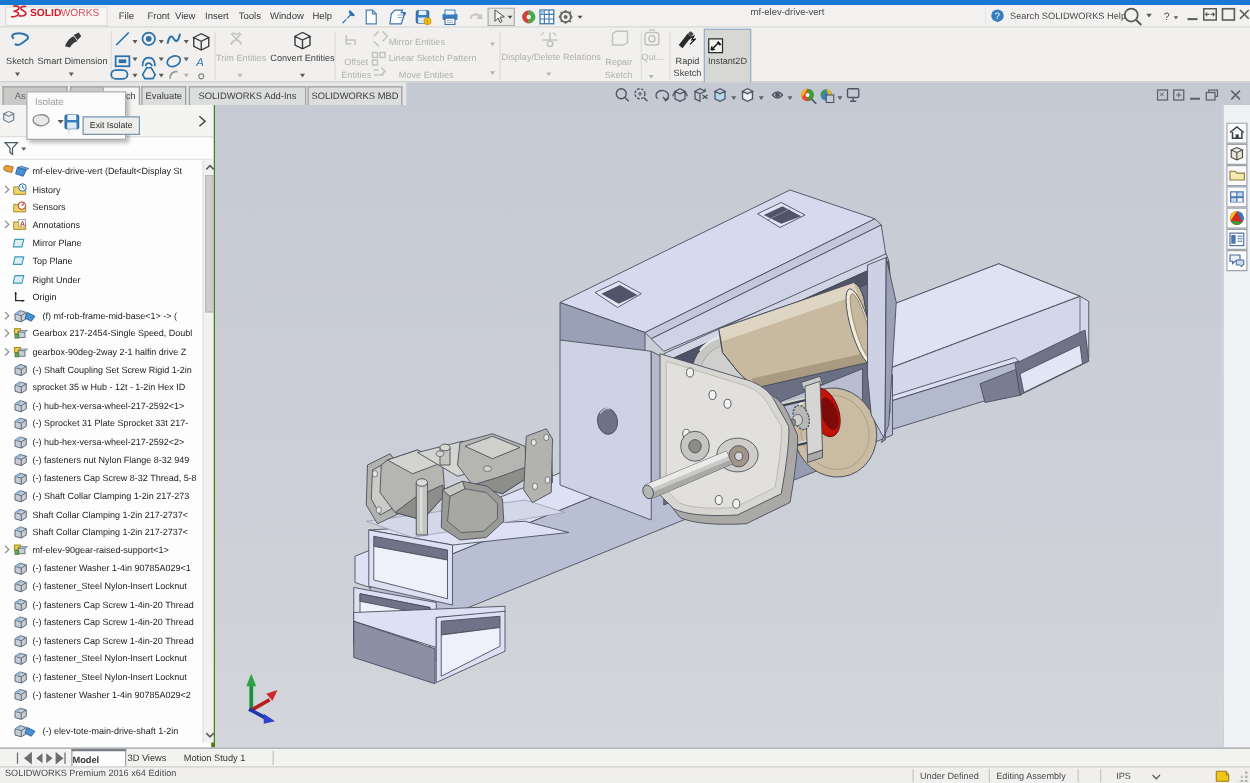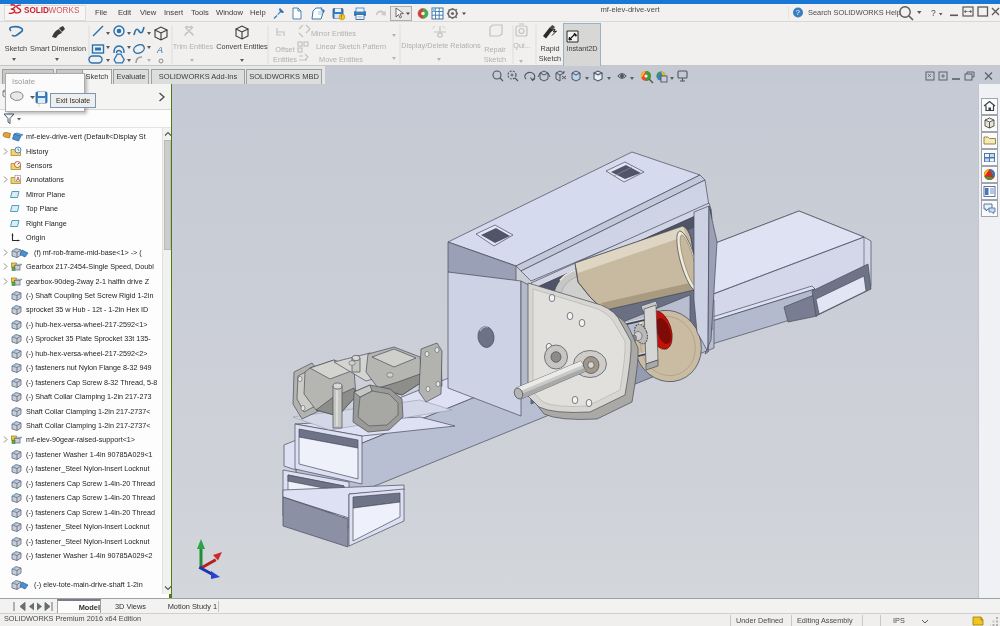--- a/index.html
+++ b/index.html
@@ -15,41 +15,41 @@
 .caret{position:absolute;width:0;height:0;border-left:2.5px solid transparent;border-right:2.5px solid transparent;border-top:3px solid #5a5a5a;}
 .caret.gray{border-top-color:#b5b5b3;}
 #tabrow{left:0;top:66px;width:330px;height:18px;background:#e5e6e6;}
 .rtab{position:absolute;top:3px;height:15px;background:#dcdddd;border:1px solid #9f9f9d;border-bottom:none;font-size:7.5px;color:#3c3c3c;text-align:center;line-height:14px;box-sizing:border-box;}
 #viewport{left:172px;top:84px;width:806px;height:514px;background:linear-gradient(#c6cad4,#ced1d8 75%,#d3d6da);}
 #vptop{left:325px;top:66px;width:675px;height:18px;background:#c5c9d3;}
 #taskstrip{left:978px;top:84px;width:22px;height:514px;background:#eff1f4;border-left:1px solid #c2c6cc;box-sizing:border-box;}
 #leftpanel{left:0;top:84px;width:172px;height:514px;background:#fdfdfd;border-right:3px solid #4d7c0f;box-sizing:border-box;}
 .trow{position:absolute;font-size:7.2px;color:#1c1c1c;white-space:nowrap;}
 #bottabs{left:0;top:598px;width:1000px;height:15px;background:#f2f2f0;border-top:1px solid #9ea2a6;box-sizing:border-box;}
-.btab{position:absolute;top:1px;height:16px;font-size:7.4px;color:#333;text-align:right;line-height:13px;}
+.btab{position:absolute;top:1px;height:16px;font-size:7.4px;color:#333;text-align:left;line-height:13px;}
 #statusbar{left:0;top:613px;width:1000px;height:13px;background:#f0efee;border-top:1px solid #cfcfcd;box-sizing:border-box;font-size:7.3px;color:#4a4a4a;}
-#popup{left:5px;top:73px;width:80px;height:39px;background:#fbfbfb;border:1px solid #ababab;box-shadow:2px 2px 3px rgba(0,0,0,.25);box-sizing:border-box;}
+#popup{left:21px;top:73px;width:80px;height:39px;background:#fbfbfb;border:1px solid #ababab;box-shadow:2px 2px 3px rgba(0,0,0,.25);box-sizing:border-box;}
 svg{display:block;}
 </style>
 </head>
 <body>
 <div class="abs" id="topblue"></div>
 <div class="abs" id="titlebar"></div>
 <div class="abs" style="left:4px;top:5px;width:82px;height:16px;background:#f7f6f5;border:1px solid #dcdcda;box-sizing:border-box;"></div>
 <div class="abs" id="logo">
 <svg width="78" height="14" viewBox="0 0 78 14">
 <path d="M2.5 3 C6 2.2 8.5 3.5 6.5 5.5 C5 7 3.5 7.2 2.8 7 C5.5 7.2 7.8 8.2 6.2 10 C4.5 11.8 1.5 11.5 0.8 11.2" fill="none" stroke="#cf1f2e" stroke-width="1.3"></path>
 <path d="M13 3.2 C9 2.6 7.5 4.4 9.5 5.8 C11.5 7.2 13.5 7.6 12.5 9.4 C11.5 11.2 8 11 6.8 10.4" fill="none" stroke="#cf1f2e" stroke-width="1.3"></path>
 <text x="16" y="11" font-size="8.2" font-weight="bold" fill="#cf1f2e" font-family="Liberation Sans,sans-serif">SOLID</text>
 <text x="40.5" y="11" font-size="8.2" fill="#d8535e" font-family="Liberation Sans,sans-serif">WORKS</text>
 </svg>
 </div>
 <div class="abs" style="left:92px;top:8px;width:180px;height:12px;">
 <span class="abs" style="left:3px;font-size:7.6px;color:#3a3a3a;">File</span>
-<span class="abs" style="left:26px;font-size:7.6px;color:#3a3a3a;">Edit</span>
+<span class="abs" style="left:26px;font-size:7.6px;color:#3a3a3a;">Front</span>
 <span class="abs" style="left:48px;font-size:7.6px;color:#3a3a3a;">View</span>
 <span class="abs" style="left:72px;font-size:7.6px;color:#3a3a3a;">Insert</span>
 <span class="abs" style="left:99px;font-size:7.6px;color:#3a3a3a;">Tools</span>
 <span class="abs" style="left:124px;font-size:7.6px;color:#3a3a3a;">Window</span>
 <span class="abs" style="left:158px;font-size:7.6px;color:#3a3a3a;">Help</span>
 </div>
 <svg class="abs" style="left:272px;top:6px;" width="195" height="15" viewBox="0 0 195 15">
 <g>
 <path d="M8 2 l4 4 -1 1 -2.5 -0.5 -2.5 2.5 -0.7 -0.7 2.5 -2.5 -0.8 -2.8 z" fill="#2b74b8" stroke="none"></path>
       <path d="M5 9.5 L2 12.5" stroke="#2b74b8" stroke-width="1.1" fill="none"></path>
@@ -188,21 +188,21 @@
     <div class="caret" style="left:147px;top:24px;"></div>
 <div class="caret" style="left:106px;top:37px;"></div>
     <div class="caret" style="left:127px;top:37px;"></div>
     <div class="caret gray" style="left:147px;top:37px;"></div>
 <div class="rlbl gray" style="left:170px;top:20px;width:46px;">Trim Entities</div>
 <div class="caret gray" style="left:190px;top:37px;"></div>
 <div class="rlbl" style="left:212px;top:20px;width:60px;">Convert Entities</div>
 <div class="caret" style="left:240px;top:37px;"></div>
 <div class="rlbl gray" style="left:270px;top:23px;width:30px;">Offset<br>Entities</div>
 <div class="rlbl gray" style="left:311px;top:7px;width:60px;text-align:left;">Mirror Entities</div>
-<div class="rlbl gray" style="left:311px;top:20px;width:80px;text-align:center;">Linear Sketch Pattern</div>
+<div class="rlbl gray" style="left:311px;top:20px;width:80px;text-align:left;">Linear Sketch Pattern</div>
 <div class="rlbl gray" style="left:311px;top:33px;width:60px;text-align:center;">Move Entities</div>
 <div class="caret gray" style="left:392px;top:12px;"></div>
 <div class="caret gray" style="left:392px;top:35px;"></div>
 <div class="rlbl gray" style="left:400px;top:19px;width:82px;white-space:nowrap;">Display/Delete Relations</div>
 <div class="caret gray" style="left:437px;top:36px;"></div>
 <div class="rlbl gray" style="left:480px;top:23px;width:30px;">Repair<br>Sketch</div>
 <div class="rlbl gray" style="left:512px;top:19px;width:20px;">Qui...</div>
 <div class="caret gray" style="left:519px;top:38px;"></div>
 <div style="position:absolute;left:563px;top:1px;width:38px;height:49px;background:#d7d7d5;border:1px solid #9ab0c6;box-sizing:border-box;"></div>
 <svg class="abs" style="left:566px;top:8px;" width="14" height="14" viewBox="0 0 14 14">
@@ -563,21 +563,21 @@
 <div class="trow" style="left:0;top:75.2px;">
         <svg class="abs" style="left:10px;top:0px;" width="22" height="11">
           <use href="#i-plane"></use>
         </svg>
         <span class="abs" style="left:26px;top:1px;">Top Plane</span>
       </div>
 <div class="trow" style="left:0;top:89.7px;">
         <svg class="abs" style="left:10px;top:0px;" width="22" height="11">
           <use href="#i-plane"></use>
         </svg>
-        <span class="abs" style="left:26px;top:1px;">Right Flange</span>
+        <span class="abs" style="left:26px;top:1px;">Right Under</span>
       </div>
 <div class="trow" style="left:0;top:104.1px;">
         <svg class="abs" style="left:10px;top:0px;" width="22" height="11">
           <use href="#i-origin"></use>
         </svg>
         <span class="abs" style="left:26px;top:1px;">Origin</span>
       </div>
 <div class="trow" style="left:0;top:118.6px;">
         <svg class="abs" style="left:3px;top:2px;" width="5" height="7">
           <path d="M1 0.5 L4 3.5 L1 6.5" fill="none" stroke="#8a8a88" stroke-width="1"></path>
@@ -620,21 +620,21 @@
 <div class="trow" style="left:0;top:190.8px;">
         <svg class="abs" style="left:10px;top:0px;" width="22" height="11">
           <use href="#i-part"></use>
         </svg>
         <span class="abs" style="left:26px;top:1px;">(-) hub-hex-versa-wheel-217-2592&lt;1&gt;</span>
       </div>
 <div class="trow" style="left:0;top:205.3px;">
         <svg class="abs" style="left:10px;top:0px;" width="22" height="11">
           <use href="#i-part"></use>
         </svg>
-        <span class="abs" style="left:26px;top:1px;">(-) Sprocket 35 Plate Sprocket 33t  135-</span>
+        <span class="abs" style="left:26px;top:1px;">(-) Sprocket 31 Plate Sprocket 33t  217-</span>
       </div>
 <div class="trow" style="left:0;top:219.8px;">
         <svg class="abs" style="left:10px;top:0px;" width="22" height="11">
           <use href="#i-part"></use>
         </svg>
         <span class="abs" style="left:26px;top:1px;">(-) hub-hex-versa-wheel-217-2592&lt;2&gt;</span>
       </div>
 <div class="trow" style="left:0;top:234.2px;">
         <svg class="abs" style="left:10px;top:0px;" width="22" height="11">
           <use href="#i-part"></use>

